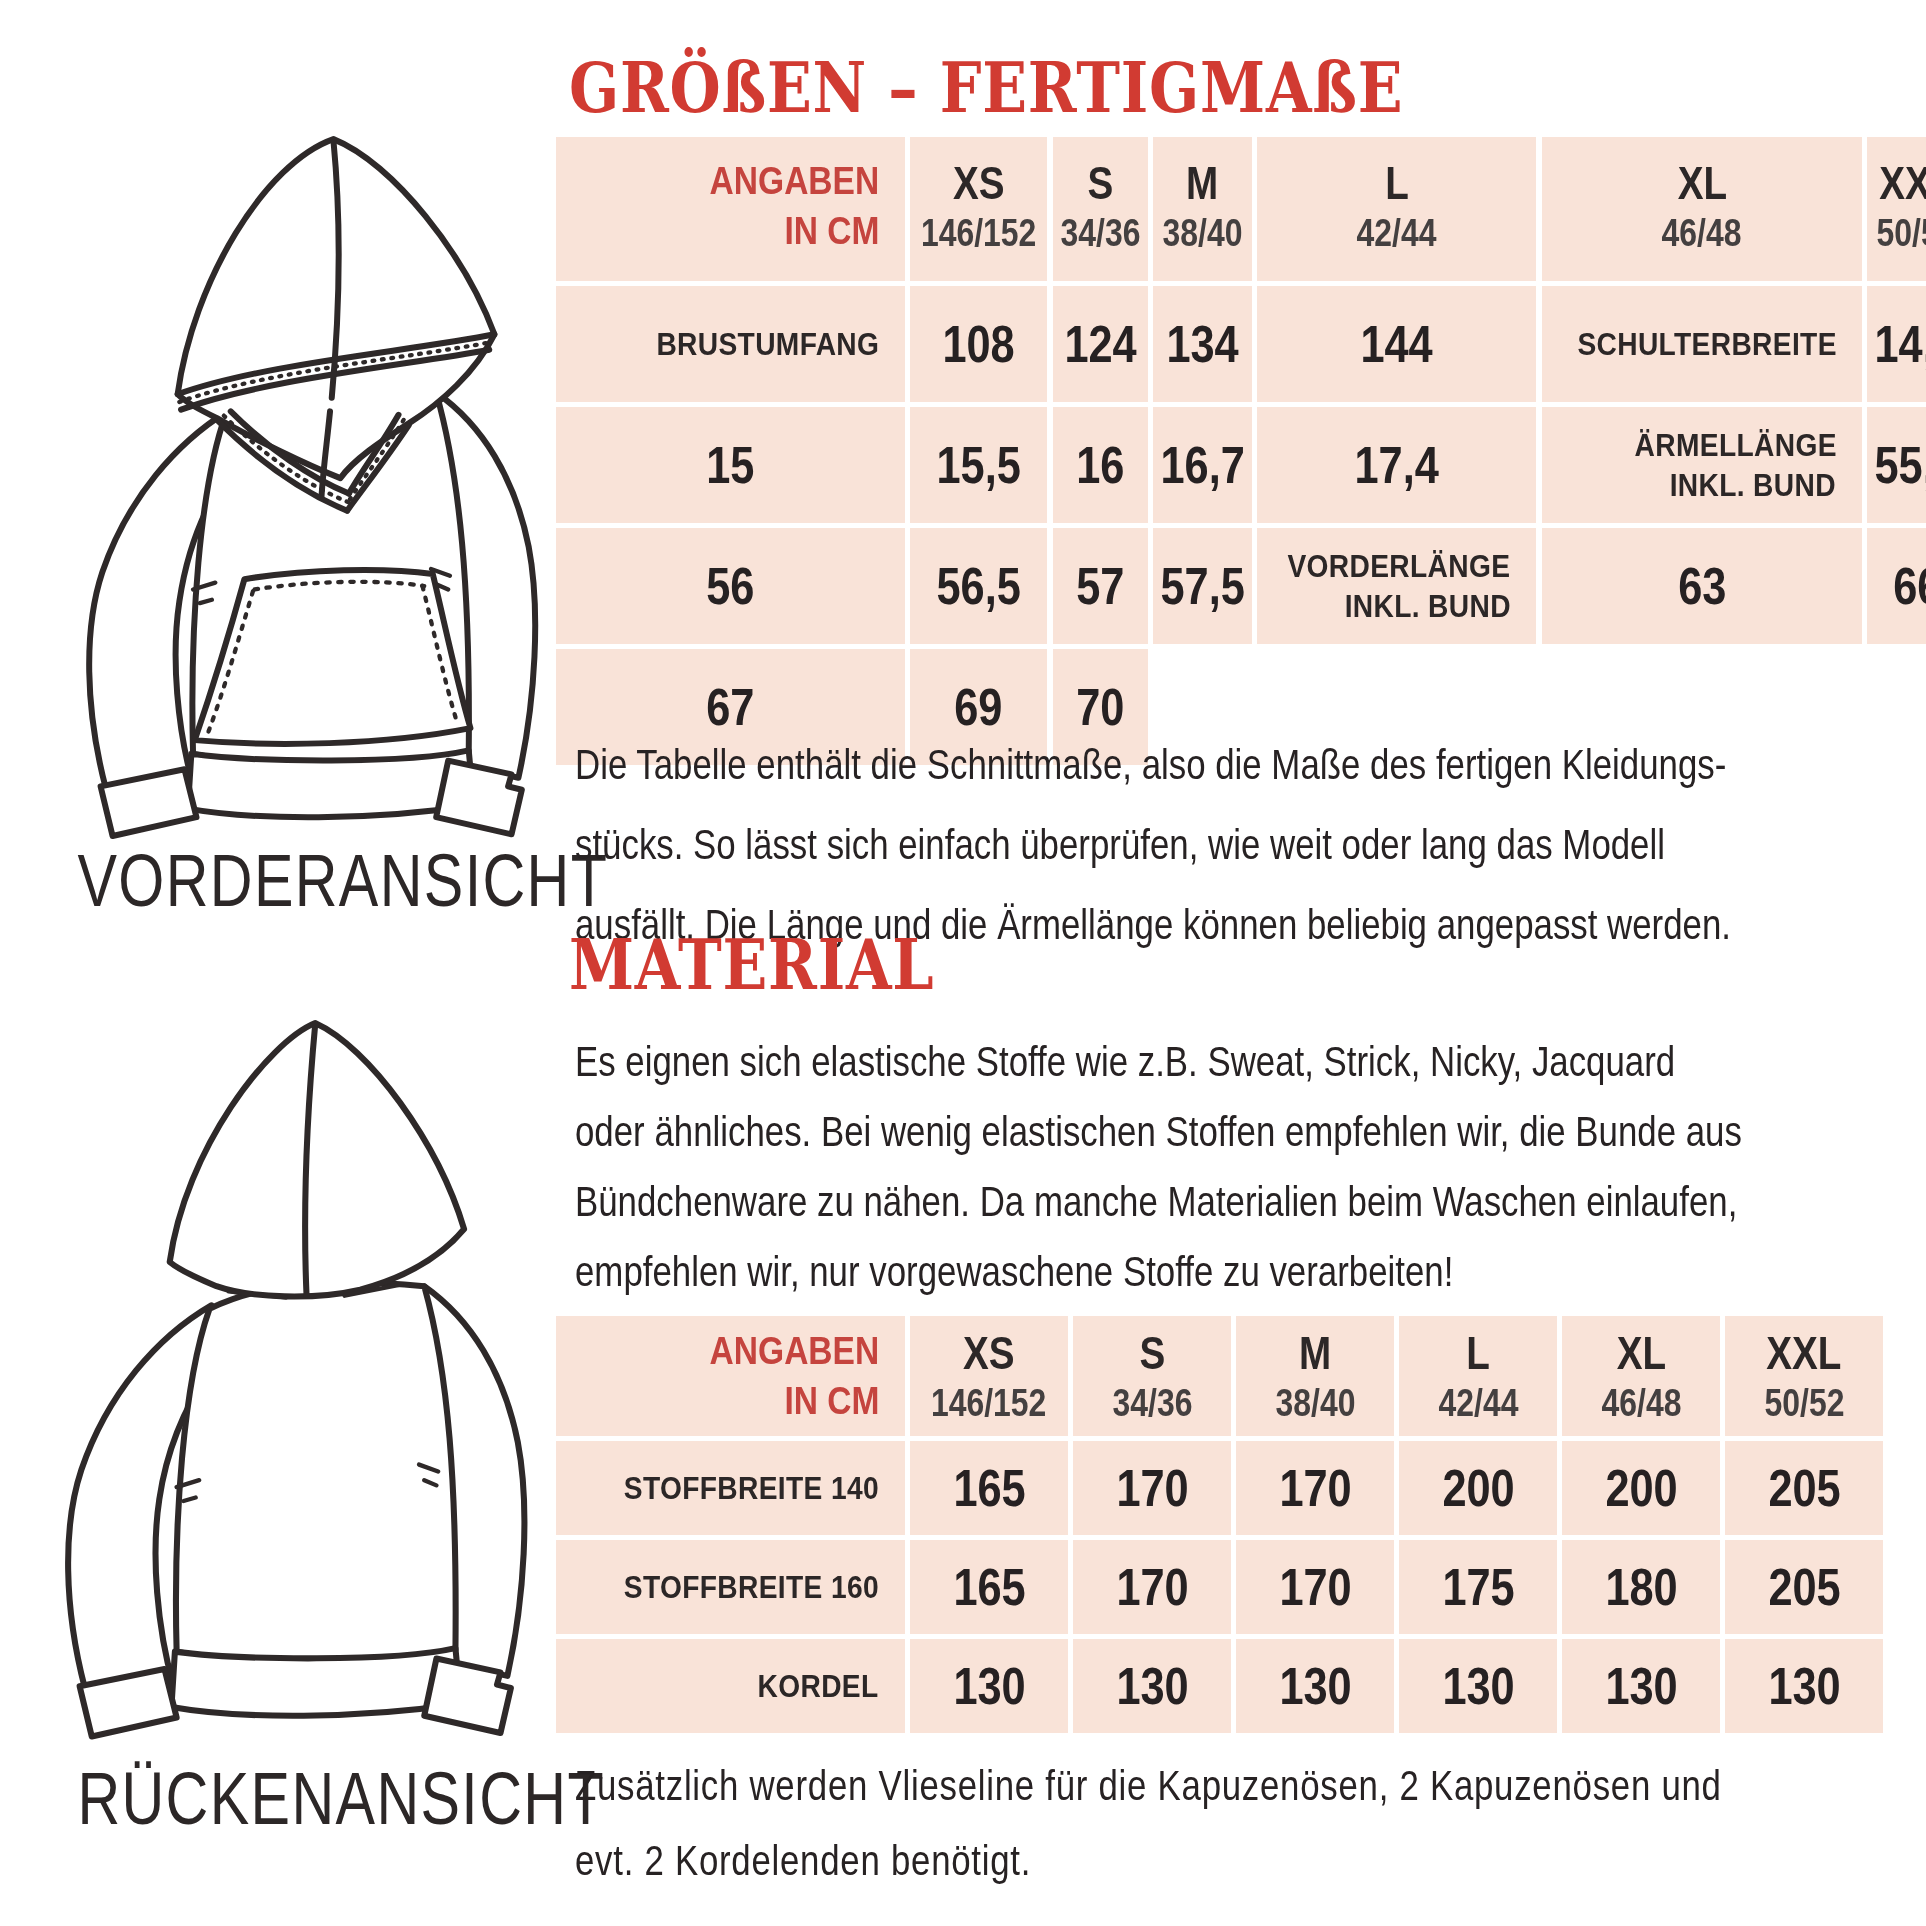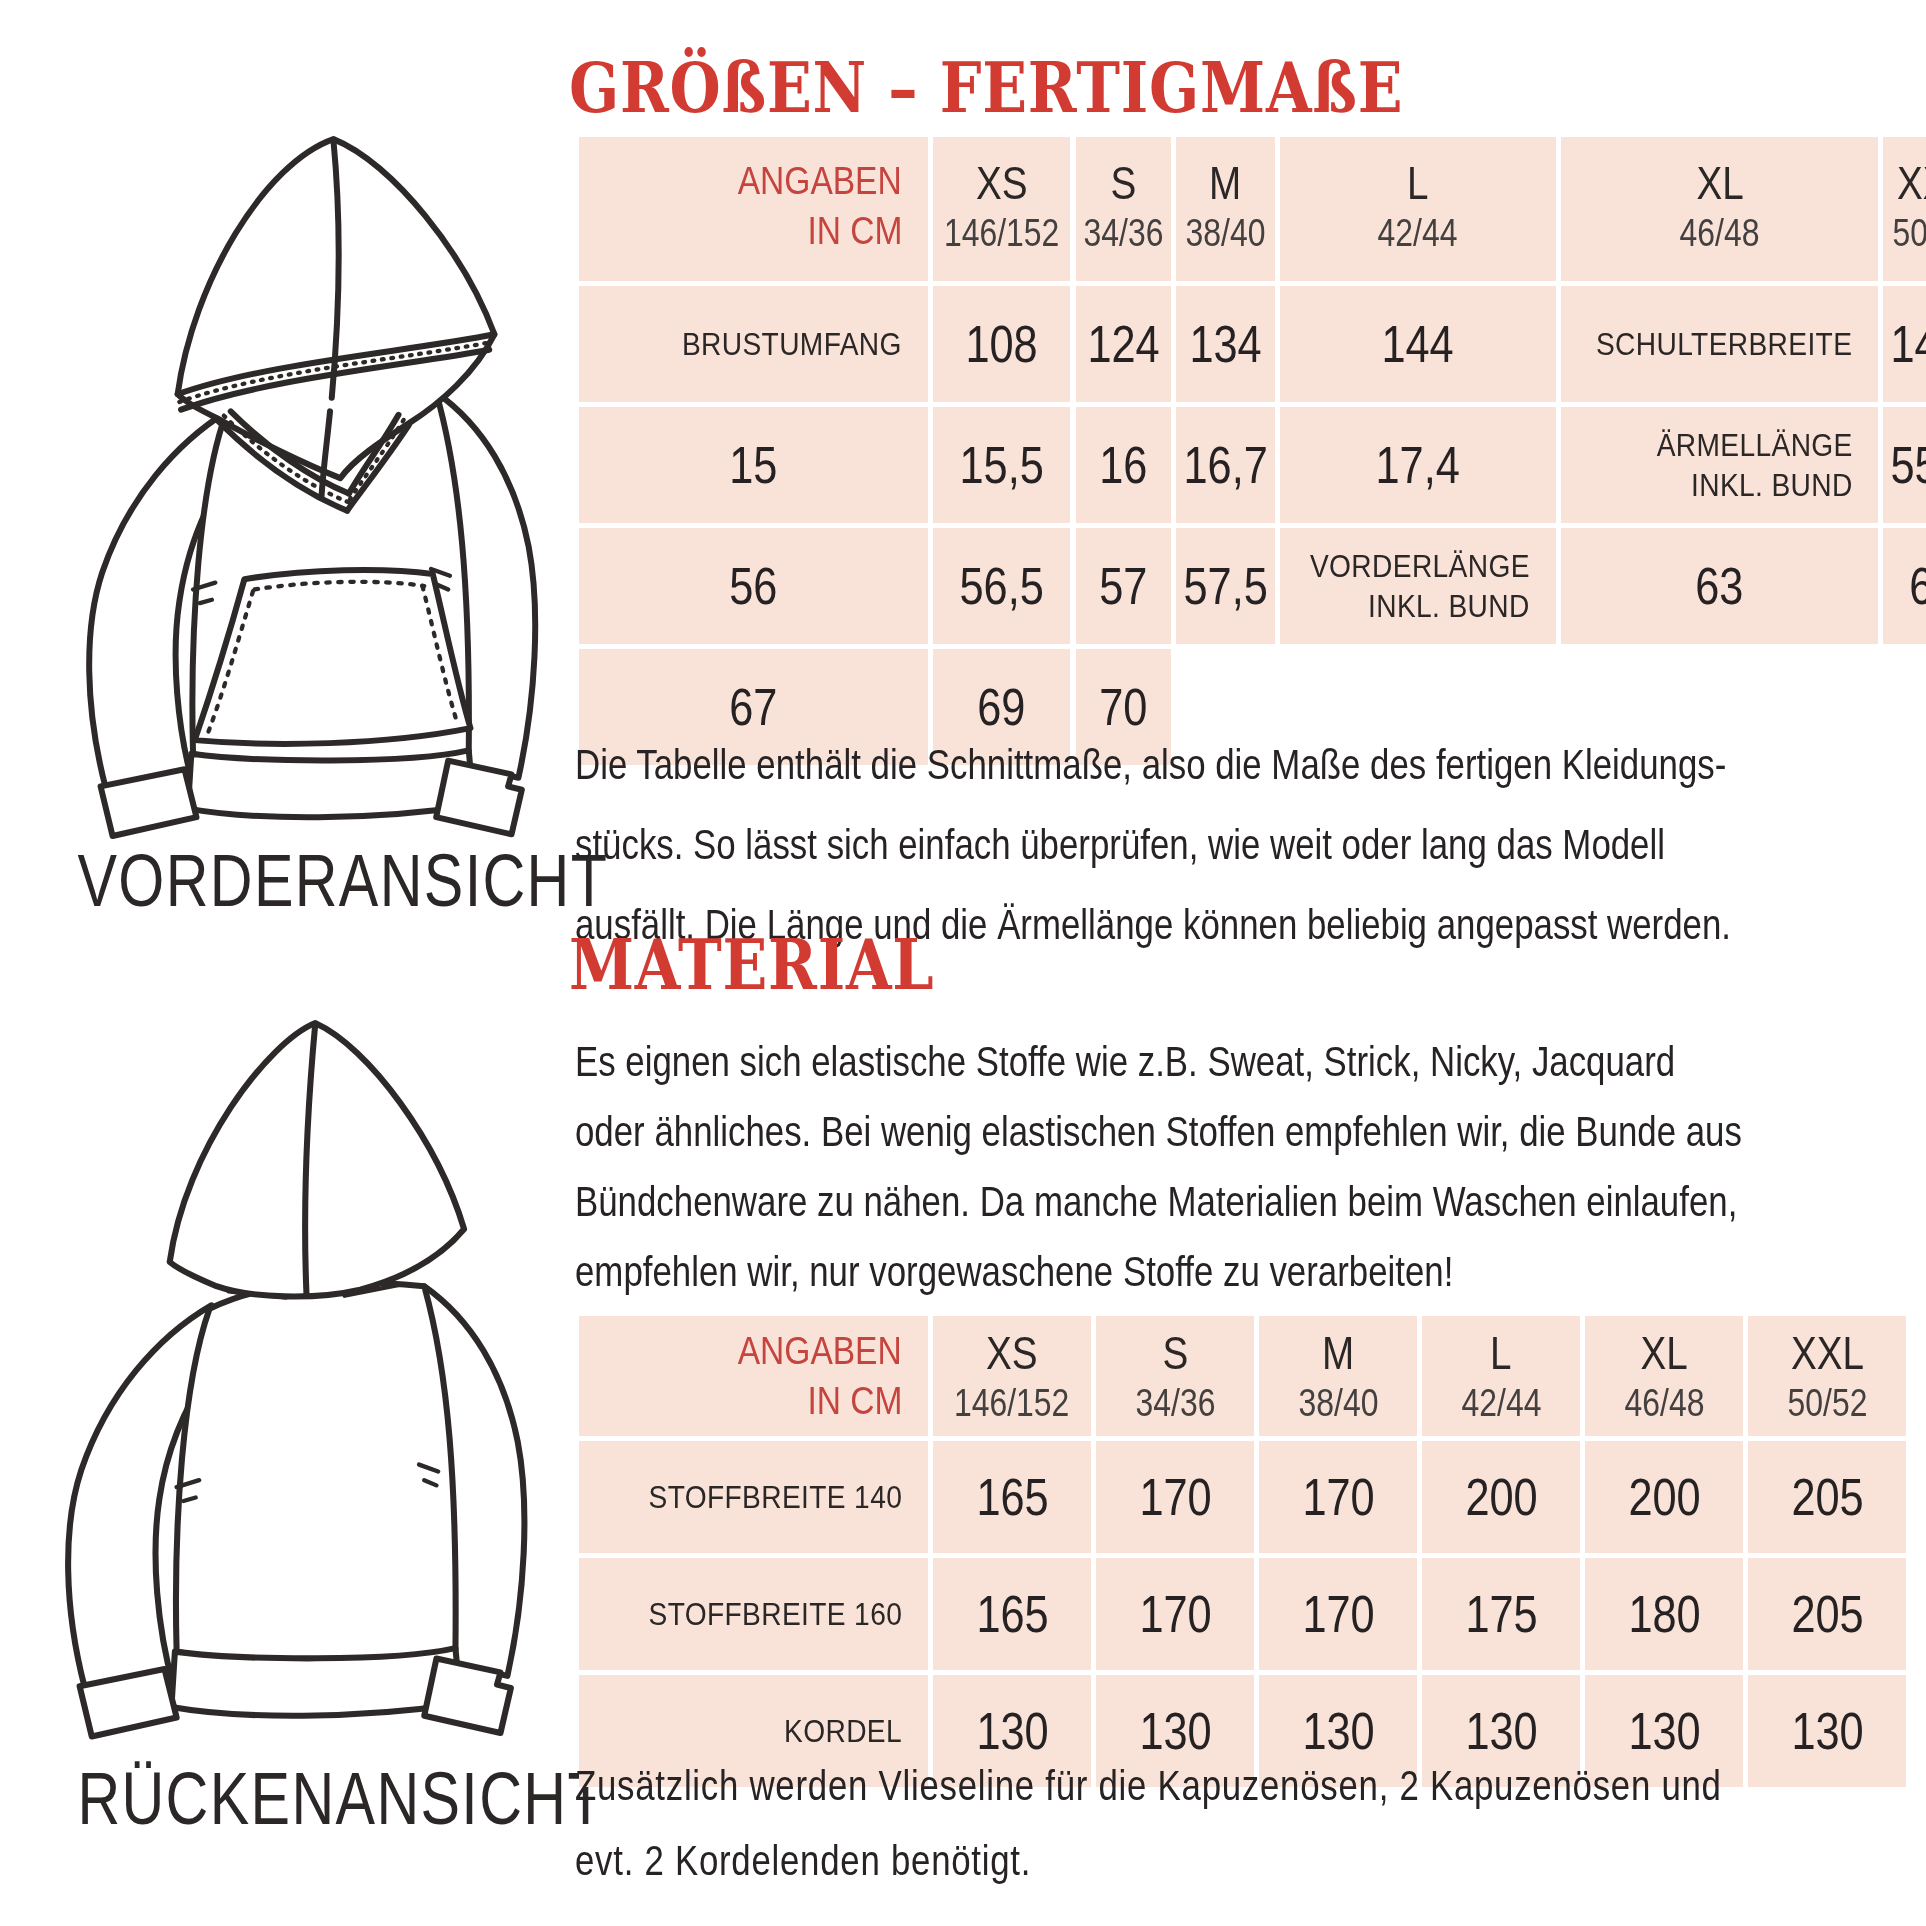--- a/index.html
+++ b/index.html
@@ -5,28 +5,28 @@
   html,body{margin:0;padding:0;background:#ffffff;}
   .page{position:relative;width:1926px;height:1926px;background:#ffffff;overflow:hidden;
         font-family:"Liberation Sans","DejaVu Sans",sans-serif;color:#272223;}
 
   
   .sec-title{position:absolute;margin:0;font-family:"DejaVu Serif","Liberation Serif",serif;
              font-weight:700;color:#d13b32;font-size:70px;line-height:70px;
              letter-spacing:0.9px;white-space:nowrap;transform:scaleX(0.84);transform-origin:0 50%;}
 
   
-  .tbl{position:absolute;left:579px;width:1327px;display:grid;
-       grid-template-columns:349px repeat(6,1fr);gap:5.1px;}
+  .tbl{position:absolute;left:556px;width:1327px;display:grid;
+       grid-template-columns:349px repeat(6,1fr);gap:5.1px;font-weight:bold;}
   .cell{background:#f9e3d8;display:flex;flex-direction:column;justify-content:center;align-items:center;}
   .cell.lbl{align-items:flex-end;padding-right:26px;box-sizing:border-box;}
   .t1 .th{height:144px;padding-bottom:5.1px;box-sizing:border-box;}
   .t1 .td{height:116px;}
   .t2 .th{height:120px;box-sizing:border-box;}
-  .t2 .td{height:112px;}
+  .t2 .td{height:94px;}
 
   .hred{display:block;color:#c5443e;font-size:39px;line-height:50px;
         transform:scaleX(0.86);transform-origin:100% 50%;white-space:nowrap;}
   .size-name{display:inline-block;color:#2c2727;font-size:46px;line-height:53px;
              transform:scaleX(0.84);white-space:nowrap;}
   .size-range{display:inline-block;color:#444040;font-size:38px;line-height:46px;
               transform:scaleX(0.84);white-space:nowrap;}
   .rlab{display:block;color:#2c2727;font-size:32px;line-height:40px;letter-spacing:0.4px;
         transform:scaleX(0.88);transform-origin:100% 50%;white-space:nowrap;}
   .val{display:inline-block;color:#262122;font-size:51px;

